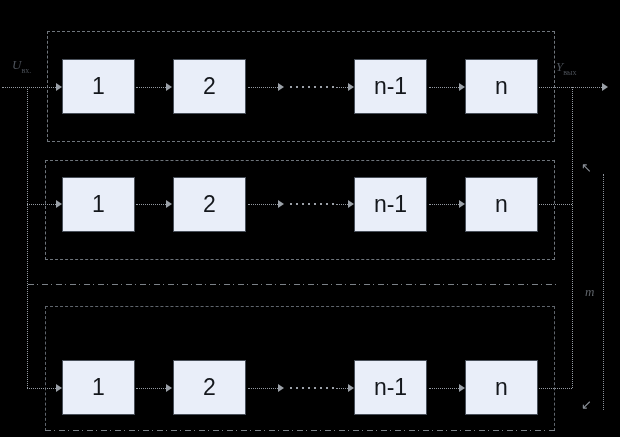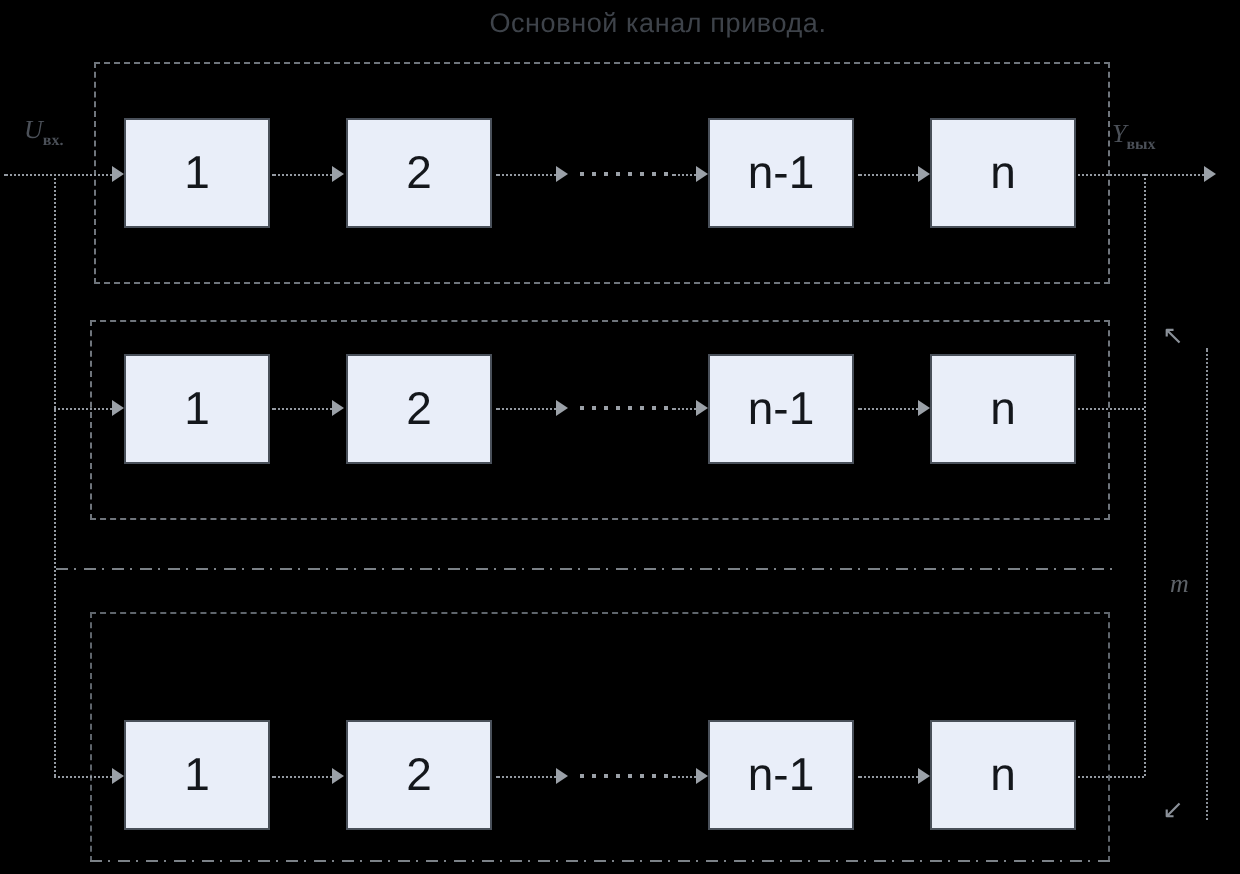--- a/index.html
+++ b/index.html
@@ -29,33 +29,32 @@
     background-image:repeating-linear-gradient(90deg,#9ba1a8 0 2px,transparent 2px 6px);
   }
   .dashdot{
     position:absolute;height:1px;
     background-image:repeating-linear-gradient(90deg,#7b8187 0 6px,transparent 6px 9px,#7b8187 9px 10px,transparent 10px 14px);
   }
   .siglabel{
     position:absolute;font-family:"Liberation Serif", serif;font-style:italic;
     font-size:13px;color:#4b5058;white-space:nowrap;
   }
-  .siglabel sub{font-size:8px;font-style:normal;font-weight:bold;}
+  .siglabel sub{font-size:8px;font-style:normal;}
   .dimarrow{position:absolute;font-size:13px;color:#8a9098;line-height:1;}
   .mlabel{
     position:absolute;font-family:"Liberation Serif", serif;font-style:italic;
     font-size:13px;color:#5d6268;
   }
 </style>
 </head>
 <body>
 
 <div id="stage">
 
-  <div class="title">Основной канал привода.</div>
 
   <div class="frame" style="left:47px;top:31px;width:506px;height:109px;"></div>
   <div class="frame" style="left:45px;top:160px;width:508px;height:98px;"></div>
   <div class="frame" style="left:45px;top:306px;width:508px;height:124px;border-bottom:none;border-color:#5f656c;"></div>
   <div class="dashdot" style="left:45px;top:430px;width:510px;"></div>
 
   <div class="dashdot" style="left:28px;top:284px;width:530px;"></div>
 
   <div class="box" style="left:62px;top:59px;">
       <span>1</span>

